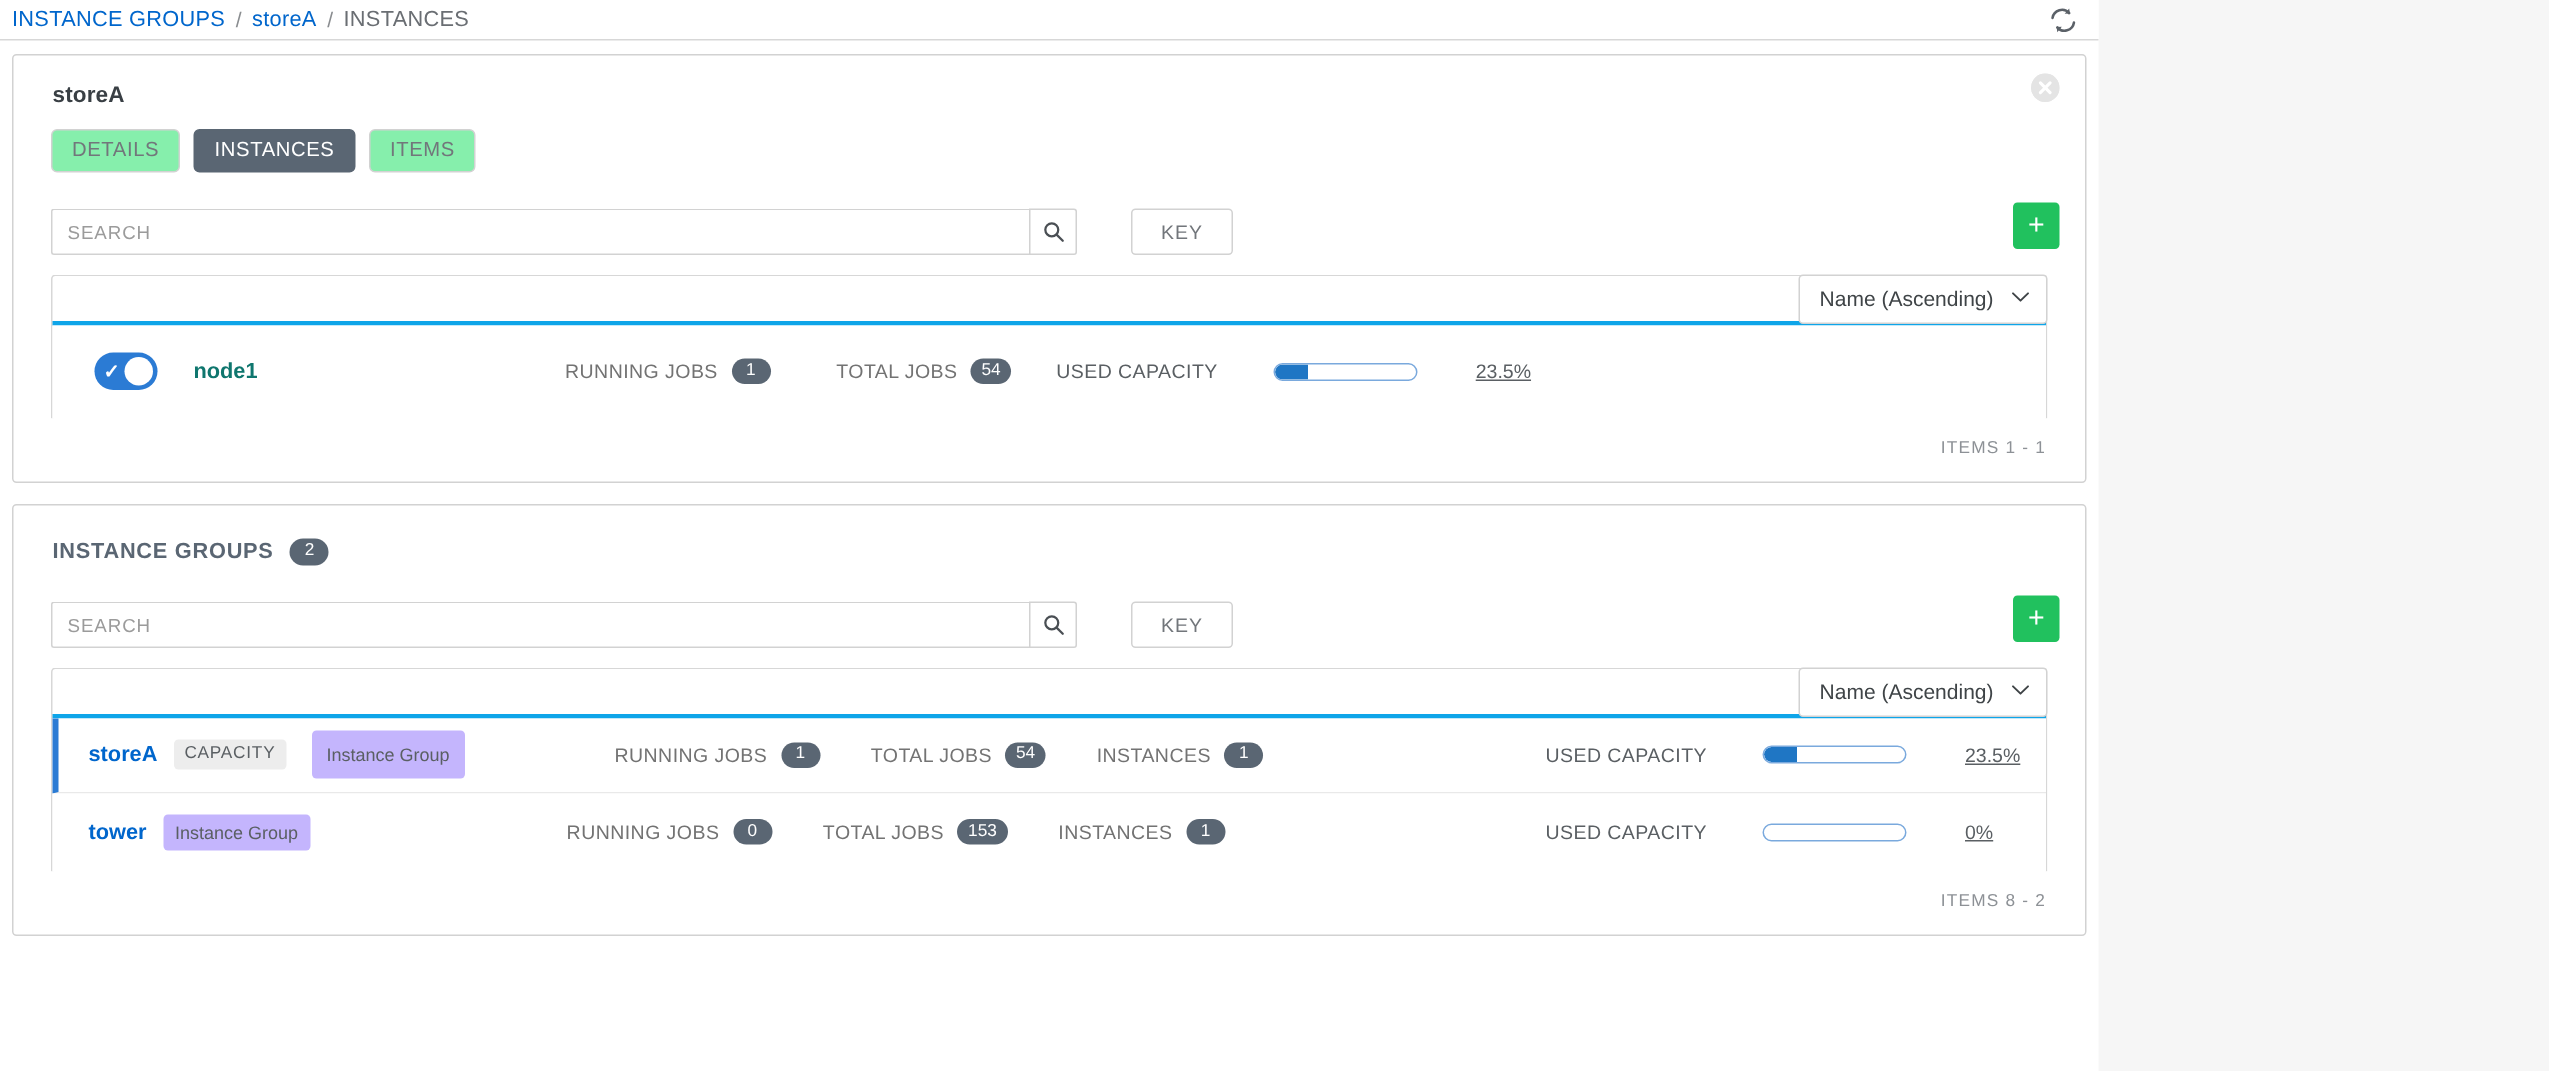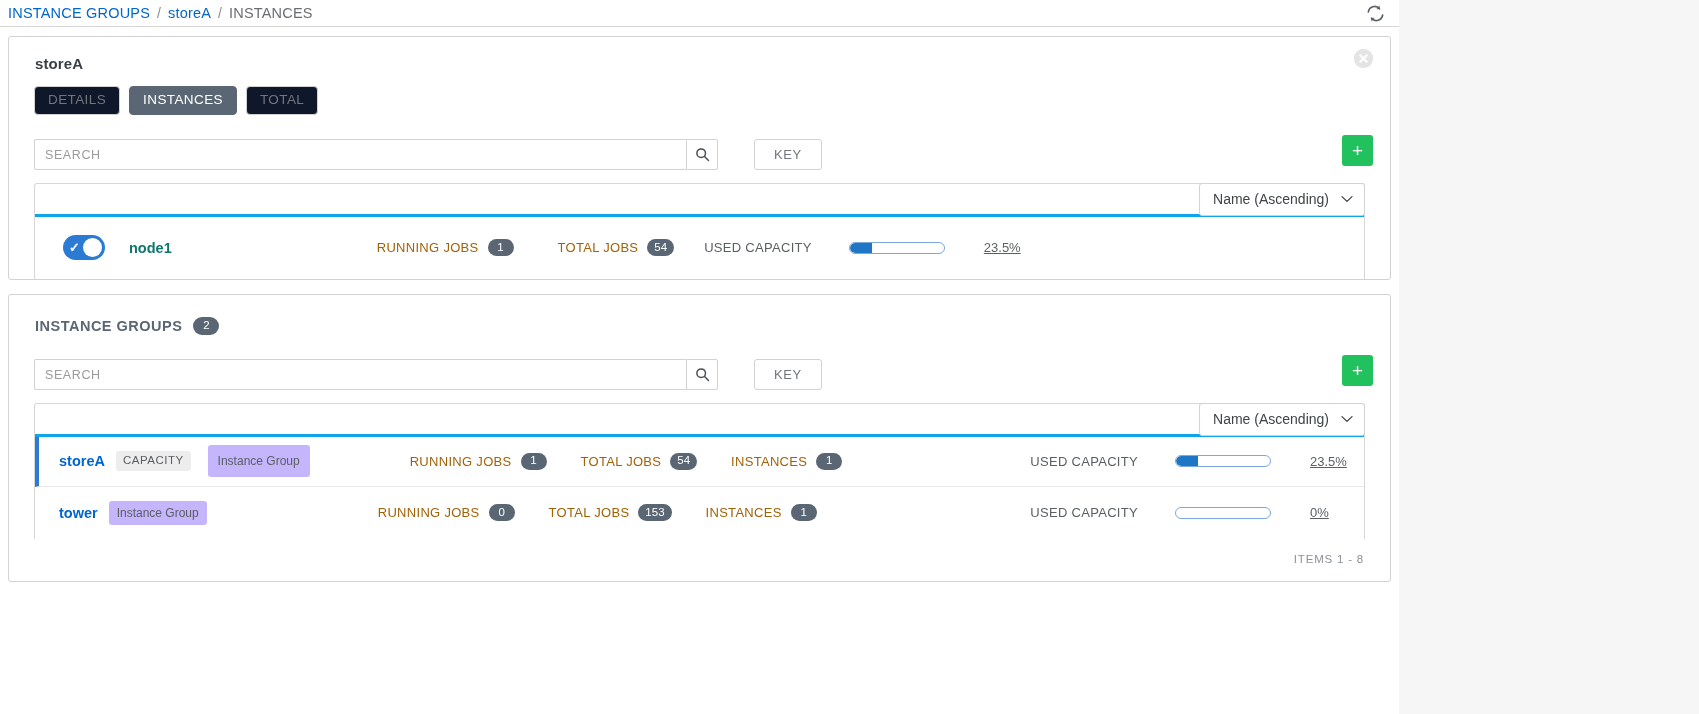--- a/index.html
+++ b/index.html
@@ -73,21 +73,21 @@
     color: #393f44;
     padding: 18px 0 0 26px;
     letter-spacing: .1px;
   }
 
   
   .tabs { display: flex; gap: 9px; padding: 14px 0 0 25px; }
   .tab {
     border: 1px solid #d2d2d2;
     border-radius: 4px;
-    background: #0f172a;
+    background: #86efac;
     color: #72767b;
     font-size: 13.5px;
     letter-spacing: .4px;
     padding: 6px 13px 7px 13px;
     cursor: pointer;
     line-height: 1;
     white-space: nowrap;
   }
   .tab.active {
     background: #5a6673;
@@ -261,21 +261,21 @@
     line-height: 1;
     white-space: nowrap;
   }
   .chip-group.small { padding: 6px 8px; margin-left: 11px; font-size: 12px;}
 
   
   .stats { display: flex; align-items: center; }
   .stat { display: flex; align-items: center; white-space: nowrap; }
   .stat-label {
     font-size: 13px;
-    color: #a16207;
+    color: #737373;
     letter-spacing: .3px;
     cursor: pointer;
   }
   .stat-val {
     margin-left: 9px;
     background: #5a6673;
     color: #fff;
     border-radius: 9px;
     font-size: 11.5px;
     min-width: 26px;
@@ -436,21 +436,21 @@
           <circle cx="10" cy="10" r="10" fill="#e4e4e4"></circle>
           <path d="M6.6 6.6 L13.4 13.4 M13.4 6.6 L6.6 13.4" stroke="#ffffff" stroke-width="2.2" stroke-linecap="round"></path>
         </svg>
       </div>
 
       <div class="card-title">storeA</div>
 
       <div class="tabs">
         <button class="tab">DETAILS</button>
         <button class="tab active">INSTANCES</button>
-        <button class="tab">TOTAL</button>
+        <button class="tab">ITEMS</button>
       </div>
 
       <div class="toolbar">
         <div class="search-group">
           <input class="search-input" type="text" placeholder="SEARCH" style="">
           <button class="search-btn">
             <span>
               <svg viewBox="0 0 16 16" fill="none" stroke="currentColor" stroke-width="1.6">
                 <circle cx="6.6" cy="6.6" r="4.6"></circle>
                 <line x1="10.2" y1="10.2" x2="14.4" y2="14.4" stroke-linecap="round"></line>
@@ -496,20 +496,21 @@
           <div class="capacity-block">
             <span class="cap-label">USED CAPACITY</span>
             <div class="cap-bar">
               <span class="cap-fill" style="width: 23.5%;"></span>
             </div>
             <span class="cap-pct">23.5%</span>
           </div>
         </div>
       </div>
 
+      <div class="items-count">ITEMS  1 - 1</div>
     </div>
 
     <div class="card">
 
       <div class="section-head">
         <span class="section-title">INSTANCE GROUPS</span>
         <span class="count-badge">2</span>
       </div>
 
       <div class="toolbar">
@@ -591,17 +592,17 @@
           <div class="capacity-block" style="margin-left:auto;">
             <span class="cap-label">USED CAPACITY</span>
             <div class="cap-bar">
               <span class="cap-fill" style="width: 0%;"></span>
             </div>
             <span class="cap-pct">0%</span>
           </div>
         </div>
       </div>
 
-      <div class="items-count">ITEMS  1 - 8</div>
+      <div class="items-count">ITEMS  8 - 2</div>
     </div>
 
   </div>
 </div>
 
 </body></html>

